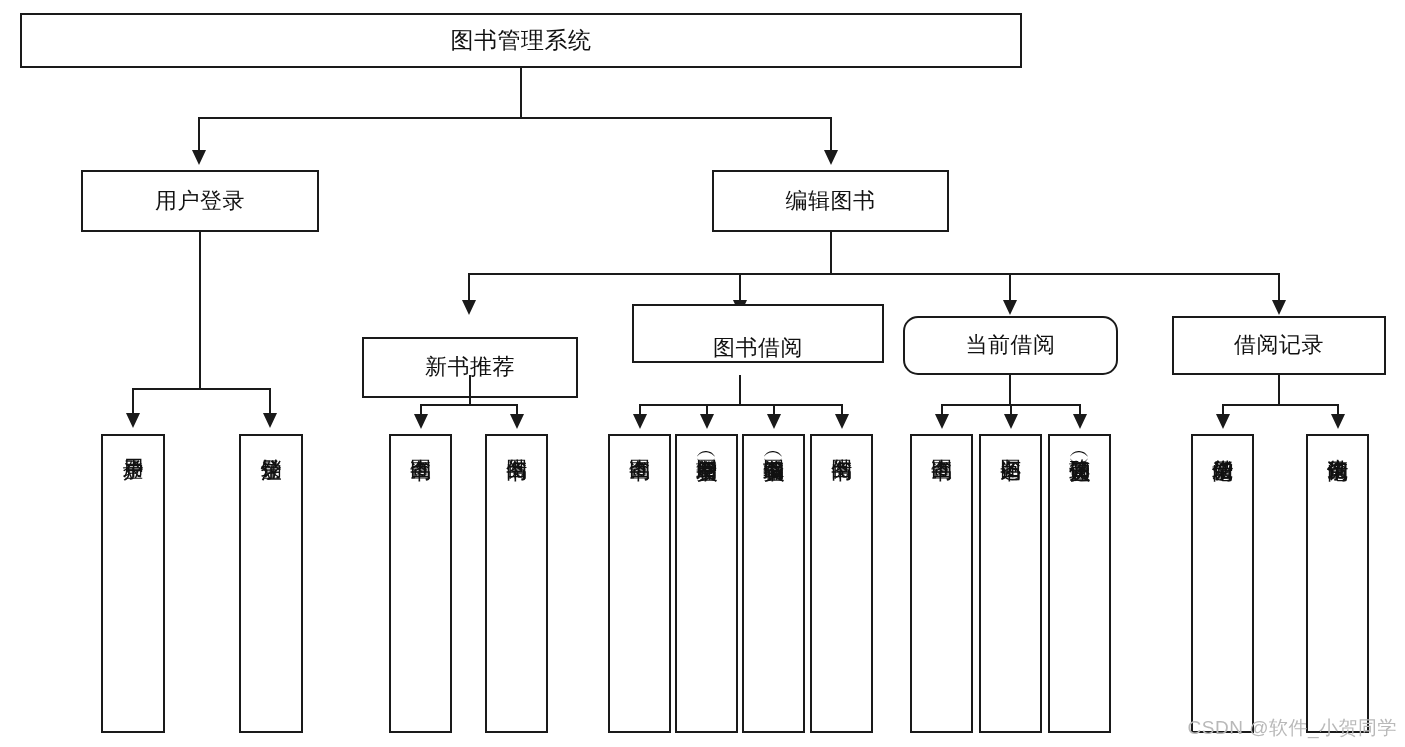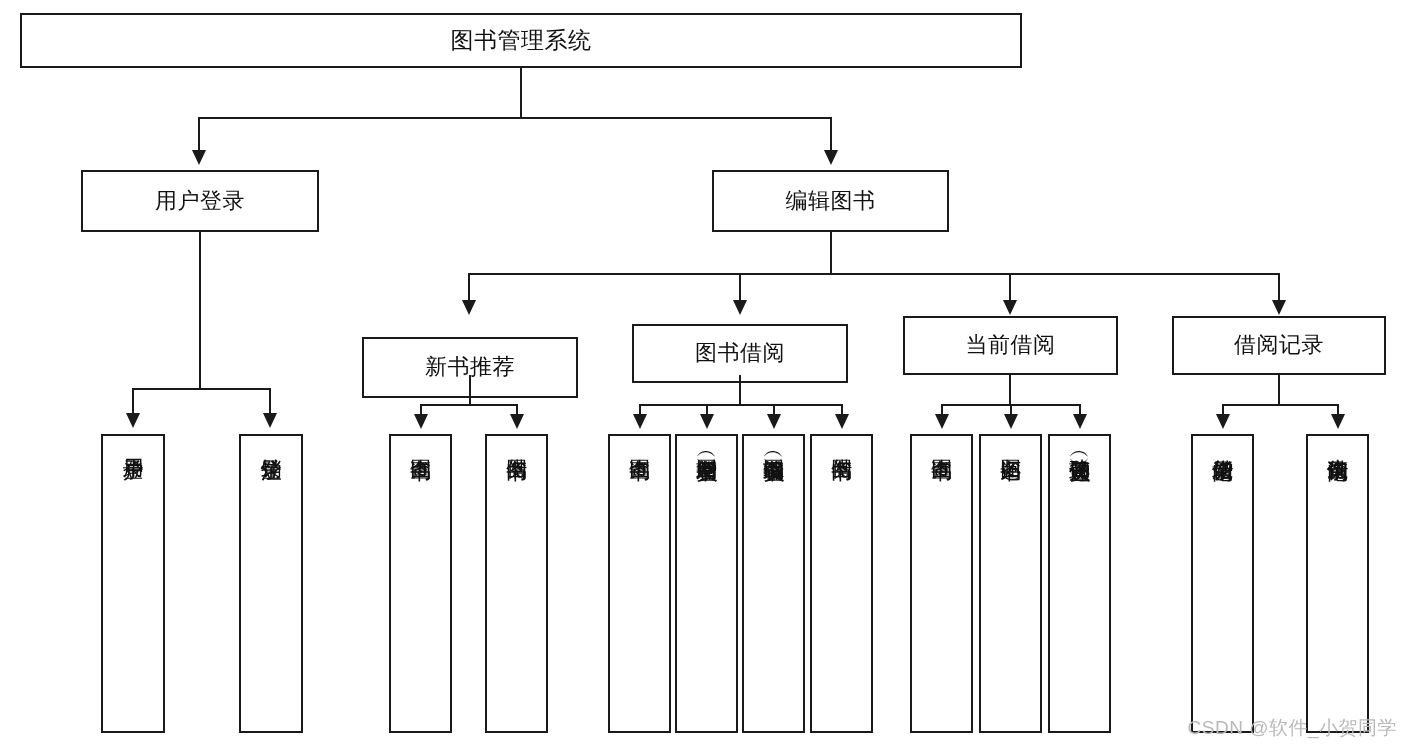--- a/index.html
+++ b/index.html
@@ -116,24 +116,24 @@
   <div class="conn v" style="left:739px; top:273px; height:27px;"></div>
   <div class="arrow" style="left:733px; top:300px;"></div>
   <div class="conn v" style="left:1009px; top:273px; height:27px;"></div>
   <div class="arrow" style="left:1003px; top:300px;"></div>
   <div class="conn v" style="left:1278px; top:273px; height:27px;"></div>
   <div class="arrow" style="left:1272px; top:300px;"></div>
 
   <div class="node horiz" style="left:362px; top:304px; width:216px; height:61px;margin-top:33px;">
     <span>新书推荐</span>
   </div>
-  <div class="node horiz" style="left:632px; top:324px; width:216px; height:59px;">
+  <div class="node horiz" style="left:632px; top:304px; width:252px; height:59px;align-items:flex-end;">
     <span>图书借阅</span>
   </div>
-  <div class="node horiz" style="left:903px; top:316px; width:215px; height:59px;">
+  <div class="node horiz" style="left:903px; top:316px; width:215px; height:59px;border-radius:15px;">
     <span>当前借阅</span>
   </div>
   <div class="node horiz" style="left:1172px; top:316px; width:214px; height:59px;">
     <span>借阅记录</span>
   </div>
 
   <div class="conn v" style="left:469px; top:375px; height:30px;"></div>
   <div class="conn h" style="left:420px; top:404px; width:98px;"></div>
   <div class="conn v" style="left:420px; top:404px; height:10px;"></div>
   <div class="arrow" style="left:414px; top:414px;"></div>

